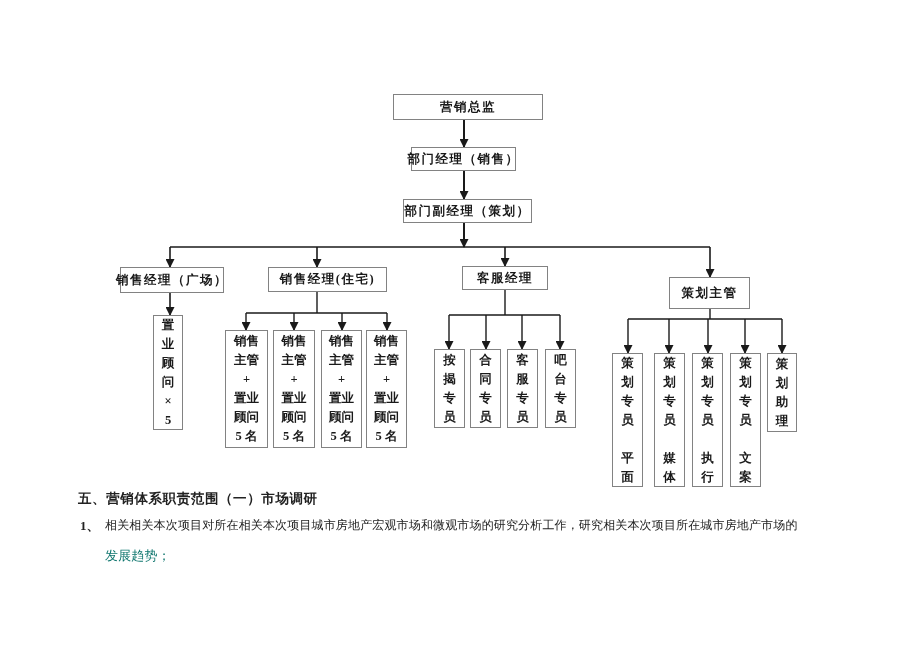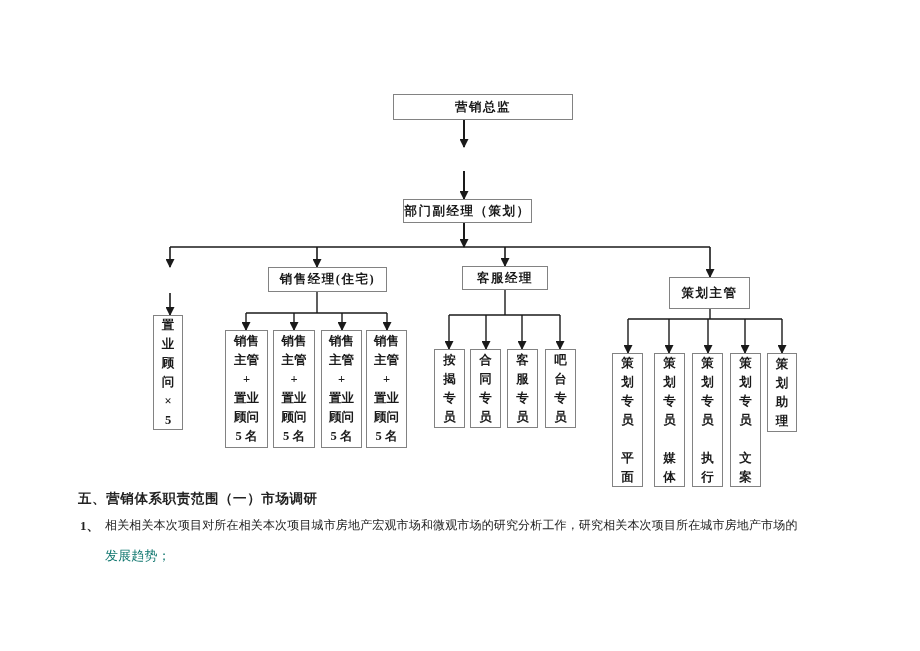--- a/index.html
+++ b/index.html
@@ -93,23 +93,25 @@
       <line x1="710" y1="302" x2="710" y2="319" stroke-width="1.4"></line>
       <line x1="628" y1="319" x2="782" y2="319" stroke-width="1.4"></line>
       <line x1="628" y1="319" x2="628" y2="353" stroke-width="1.4" marker-end="url(#ah)"></line>
       <line x1="669" y1="319" x2="669" y2="353" stroke-width="1.4" marker-end="url(#ah)"></line>
       <line x1="708" y1="319" x2="708" y2="353" stroke-width="1.4" marker-end="url(#ah)"></line>
       <line x1="745" y1="319" x2="745" y2="353" stroke-width="1.4" marker-end="url(#ah)"></line>
       <line x1="782" y1="319" x2="782" y2="353" stroke-width="1.4" marker-end="url(#ah)"></line>
     </g>
   </svg>
 
-  <div class="node hnode" style="left:393px;top:94px;width:180px;height:26px;">营销总监</div>
+  <div class="node hnode" style="left:393px;top:94px;width:150px;height:26px;">营销总监</div>
+  <div class="node hnode" style="left:411px;top:147px;width:105px;height:24px;">部门经理（销售）</div>
   <div class="node hnode" style="left:403px;top:199px;width:129px;height:24px;">部门副经理（策划）</div>
 
+  <div class="node hnode" style="left:120px;top:267px;width:104px;height:26px;">销售经理（广场）</div>
   <div class="node hnode" style="left:268px;top:267px;width:119px;height:25px;">销售经理(住宅)</div>
   <div class="node hnode" style="left:462px;top:266px;width:86px;height:24px;">客服经理</div>
   <div class="node hnode" style="left:669px;top:277px;width:81px;height:32px;">策划主管</div>
 
   <div class="node vnode" style="left:153px;top:315px;width:30px;height:115px;">置
 业
 顾
 问
 ×
 5</div>

